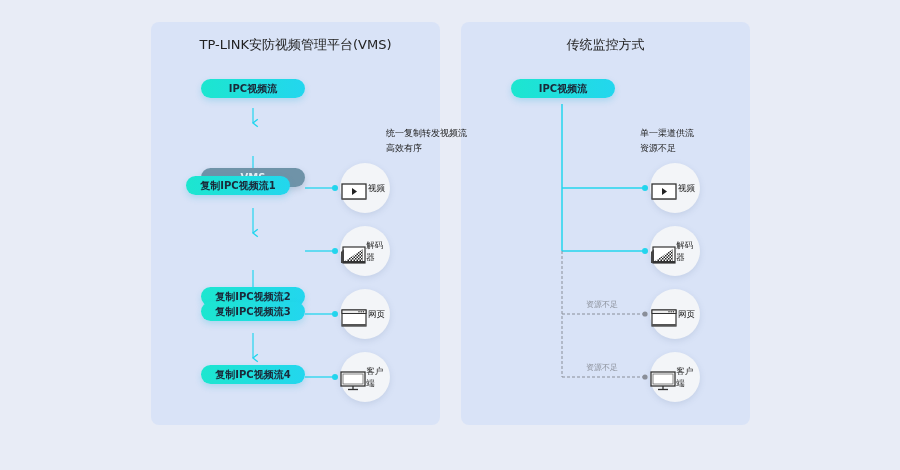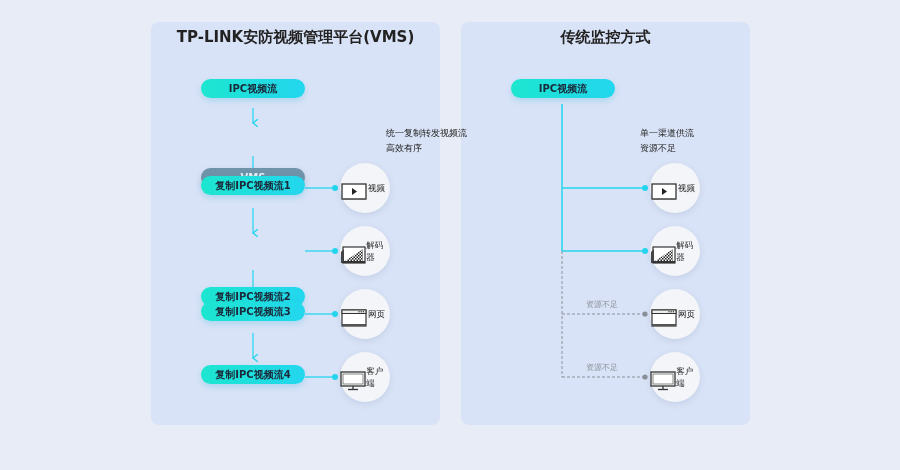--- a/index.html
+++ b/index.html
@@ -1,21 +1,21 @@
 <!DOCTYPE html>
 <html><head>
 <meta charset="utf-8">
 <style>
   html,body{margin:0;padding:0;}
   body{width:900px;height:470px;background:#e8ecf6;position:relative;overflow:hidden;
     font-family:"DejaVu Sans","Liberation Sans",sans-serif;color:#222;}
   .panel{position:absolute;top:22px;width:289px;height:403px;background:#d9e3f7;border-radius:8px;}
   #panel-left{left:151px;}
   #panel-right{left:461px;}
-  .ptitle{position:absolute;top:6px;left:0;right:0;text-align:center;font-size:15px;font-weight:bold;color:#222;}
+  .ptitle{position:absolute;top:14px;left:0;right:0;text-align:center;font-size:13px;font-weight:normal;color:#222;}
   .pill{position:absolute;width:104px;height:19px;border-radius:13px;
     background:linear-gradient(90deg,#1ce6cf,#23d6ee);box-shadow:0 3px 6px rgba(40,180,220,0.25);
     display:flex;align-items:center;justify-content:center;font-size:10px;color:#1a2a3a;font-weight:bold;}
   .pill.vms{background:#6f93a8;color:#e8f0f5;box-shadow:0 3px 6px rgba(80,110,130,0.25);margin-top:41px;}
   .desc{position:absolute;font-size:9px;line-height:15px;color:#222;}
   .circle{position:absolute;width:50px;height:50px;border-radius:50%;background:#f3f5f8;
     box-shadow:0 2px 6px rgba(100,120,160,0.18);display:flex;flex-direction:row;align-items:center;}
   .circle .ic{margin-top:8px;width:28px;height:20px;display:flex;align-items:center;justify-content:center;}
   .circle .lbl{font-size:8.5px;color:#222;margin-top:1px;}
   svg.lines{position:absolute;left:0;top:0;width:900px;height:470px;overflow:visible;}
@@ -64,21 +64,21 @@
     <line x1="562" y1="251" x2="562" y2="377" stroke="#8a8f99" stroke-width="1" stroke-dasharray="3,2"></line>
     <line x1="562" y1="314" x2="645" y2="314" stroke="#8a8f99" stroke-width="1" stroke-dasharray="3,2"></line>
       <circle cx="645" cy="314" r="2.6" fill="#8a8f99"></circle>
     <line x1="562" y1="377" x2="645" y2="377" stroke="#8a8f99" stroke-width="1" stroke-dasharray="3,2"></line>
       <circle cx="645" cy="377" r="2.6" fill="#8a8f99"></circle>
   </g>
 </svg>
 
 <div class="pill" style="left:201px;top:79px;">IPC视频流</div>
 <div class="pill vms" style="left:201px;top:127px;">VMS</div>
-<div class="pill" style="left:201px;top:176px;">复制IPC视频流1</div>
+<div class="pill" style="left:186px;top:176px;">复制IPC视频流1</div>
 <div class="pill" style="left:201px;top:239px;margin-top:48px;">复制IPC视频流2</div>
 <div class="pill" style="left:201px;top:302px;">复制IPC视频流3</div>
 <div class="pill" style="left:201px;top:365px;">复制IPC视频流4</div>
 
 <div class="desc" style="left:338px;top:126px;margin-left:48px;">
   <div>统一复制转发视频流</div>
   <div>高效有序</div>
 </div>
 
 <div class="pill" style="left:511px;top:79px;">IPC视频流</div>

